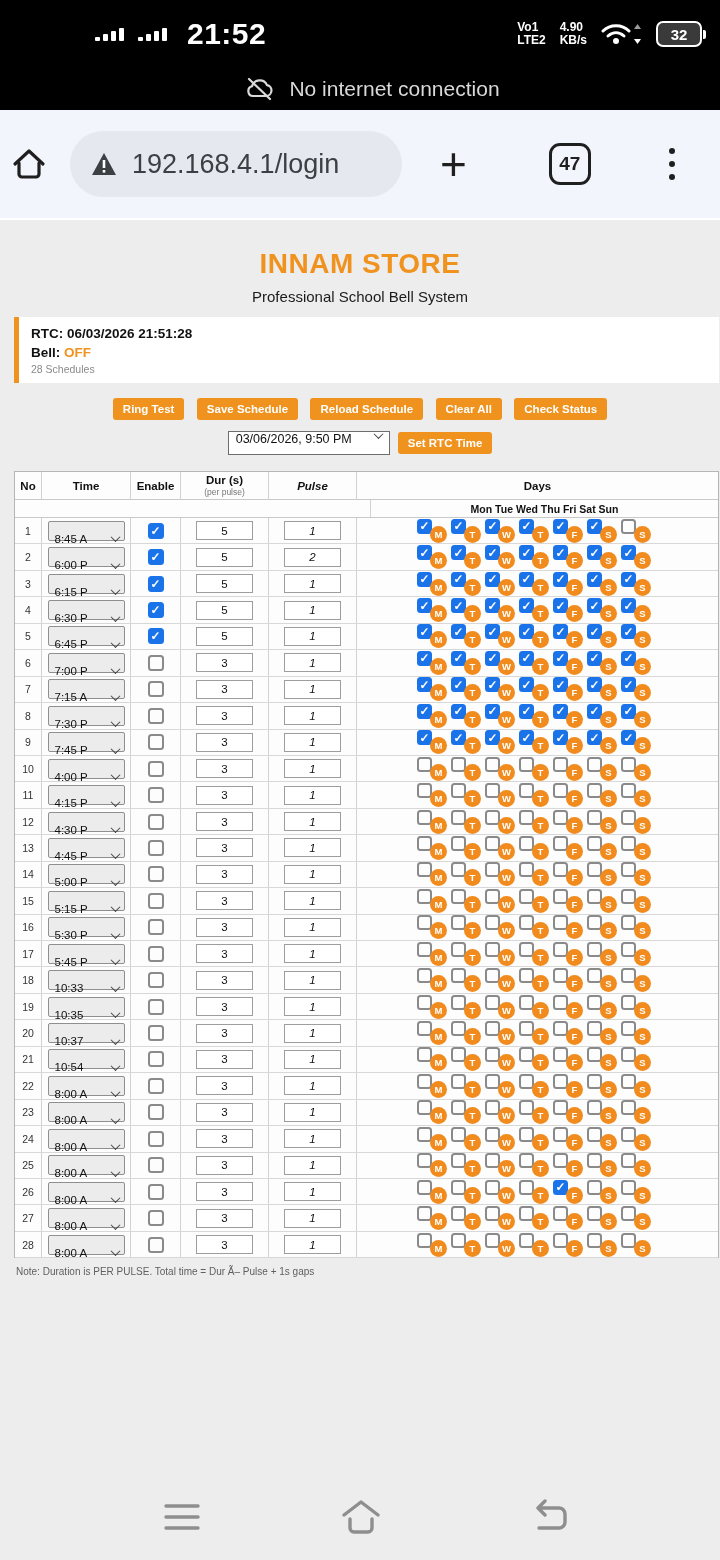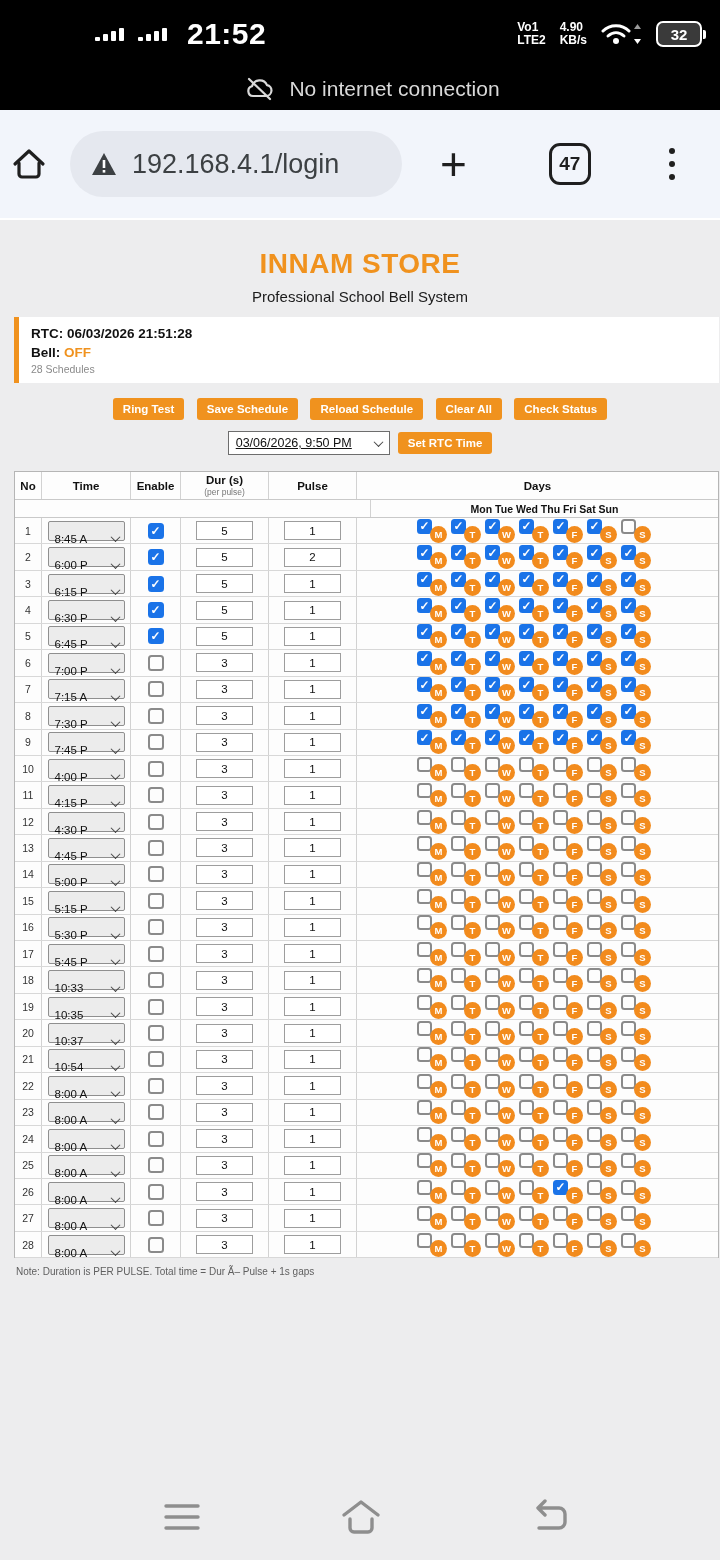--- a/index.html
+++ b/index.html
@@ -35,27 +35,27 @@
   .title { text-align:center; padding-top:28px; font-size:28px; font-weight:700; color:#F0921E; letter-spacing:.5px; }
   .subtitle { text-align:center; margin-top:8px; font-size:15px; color:#1b1b1b; }
   .rtc-box { margin:12px 1px 0 14px; background:#fff; border-left:5px solid #F0921E; padding:7px 12px 6px; }
   .rtc-line { font-size:13.5px; font-weight:700; color:#111; line-height:19px; }
   .bell-line { font-size:13.5px; font-weight:700; color:#111; line-height:19px; }
   .bell-line b { color:#F0921E; }
   .sched-count { font-size:10.5px; color:#8a8a8a; line-height:15px; }
   .toolbar { text-align:center; margin-top:15px; }
   .btn { display:inline-block; background:#F0921E; color:#fff; font-size:11.5px; font-weight:700; padding:5px 10px; border-radius:3px; margin:0 4px; cursor:pointer; }
   .rtc-set { display:flex; justify-content:center; align-items:center; gap:8px; margin-top:11px; }
-  .dt-select { display:flex; align-items:center; justify-content:space-between; width:162px; height:24px; background:#fff; border:1px solid #6d6d6d; padding:0 7px; font-size:12.5px; color:#111;text-decoration:underline; }
+  .dt-select { display:flex; justify-content:space-between; width:162px; height:24px; background:#fff; border:1px solid #6d6d6d; padding:0 7px; font-size:12.5px; color:#111; }
 
   
   .sched-table { margin:16px 1px 8px 14px; width:705px; background:#fdfdfd; border:1px solid #b5b5b5; border-bottom:none; }
   .c { border-right:1px solid #d2d2d2; display:flex; align-items:center; justify-content:center; }
   .c:last-child { border-right:none; }
-  .w-no{width:27px;} .w-time{width:89px;} .w-en{width:50px;} .w-dur{width:88px;} .w-pulse{width:88px;} .w-days{width:361px;}
+  .w-no{width:27px;} .w-time{width:89px;} .w-en{width:50px;} .w-dur{width:88px;} .w-pulse{width:88px;font-style:italic;} .w-days{width:361px;}
   .thead { display:flex; height:28px; border-bottom:1px solid #c9c9c9; }
   .thead .c { flex-direction:column; font-size:11.5px; font-weight:700; color:#111; line-height:12px; }
   .thead .sub { font-size:8.5px; font-weight:400; color:#777; }
   .tsub { display:flex; height:18px; border-bottom:1px solid #c9c9c9;justify-content:space-between; }
   .tsub .merged { width:356px; border-right:1px solid #d2d2d2; }
   .tsub .days-sub { width:347px; display:flex; align-items:center; justify-content:center; font-size:10.5px; font-weight:600; color:#111; }
   .trow { display:flex; height:26.45px; border-bottom:1px solid #d8d8d8; }
   .row-no { font-size:10.5px; color:#333; }
   .tsel { display:inline-flex; align-items:center; justify-content:space-between; width:77px; height:20px; background:#ececec; border:1px solid #8f8f8f; border-radius:2px; padding:16px 5px 0 6px; font-size:11.5px; color:#111; white-space:pre; cursor:pointer; }
   .chev { width:7px; height:7px; border-right:1.6px solid #444; border-bottom:1.6px solid #444; transform:rotate(45deg) translate(-1px,-1px); flex:none; margin-left:3px; }

